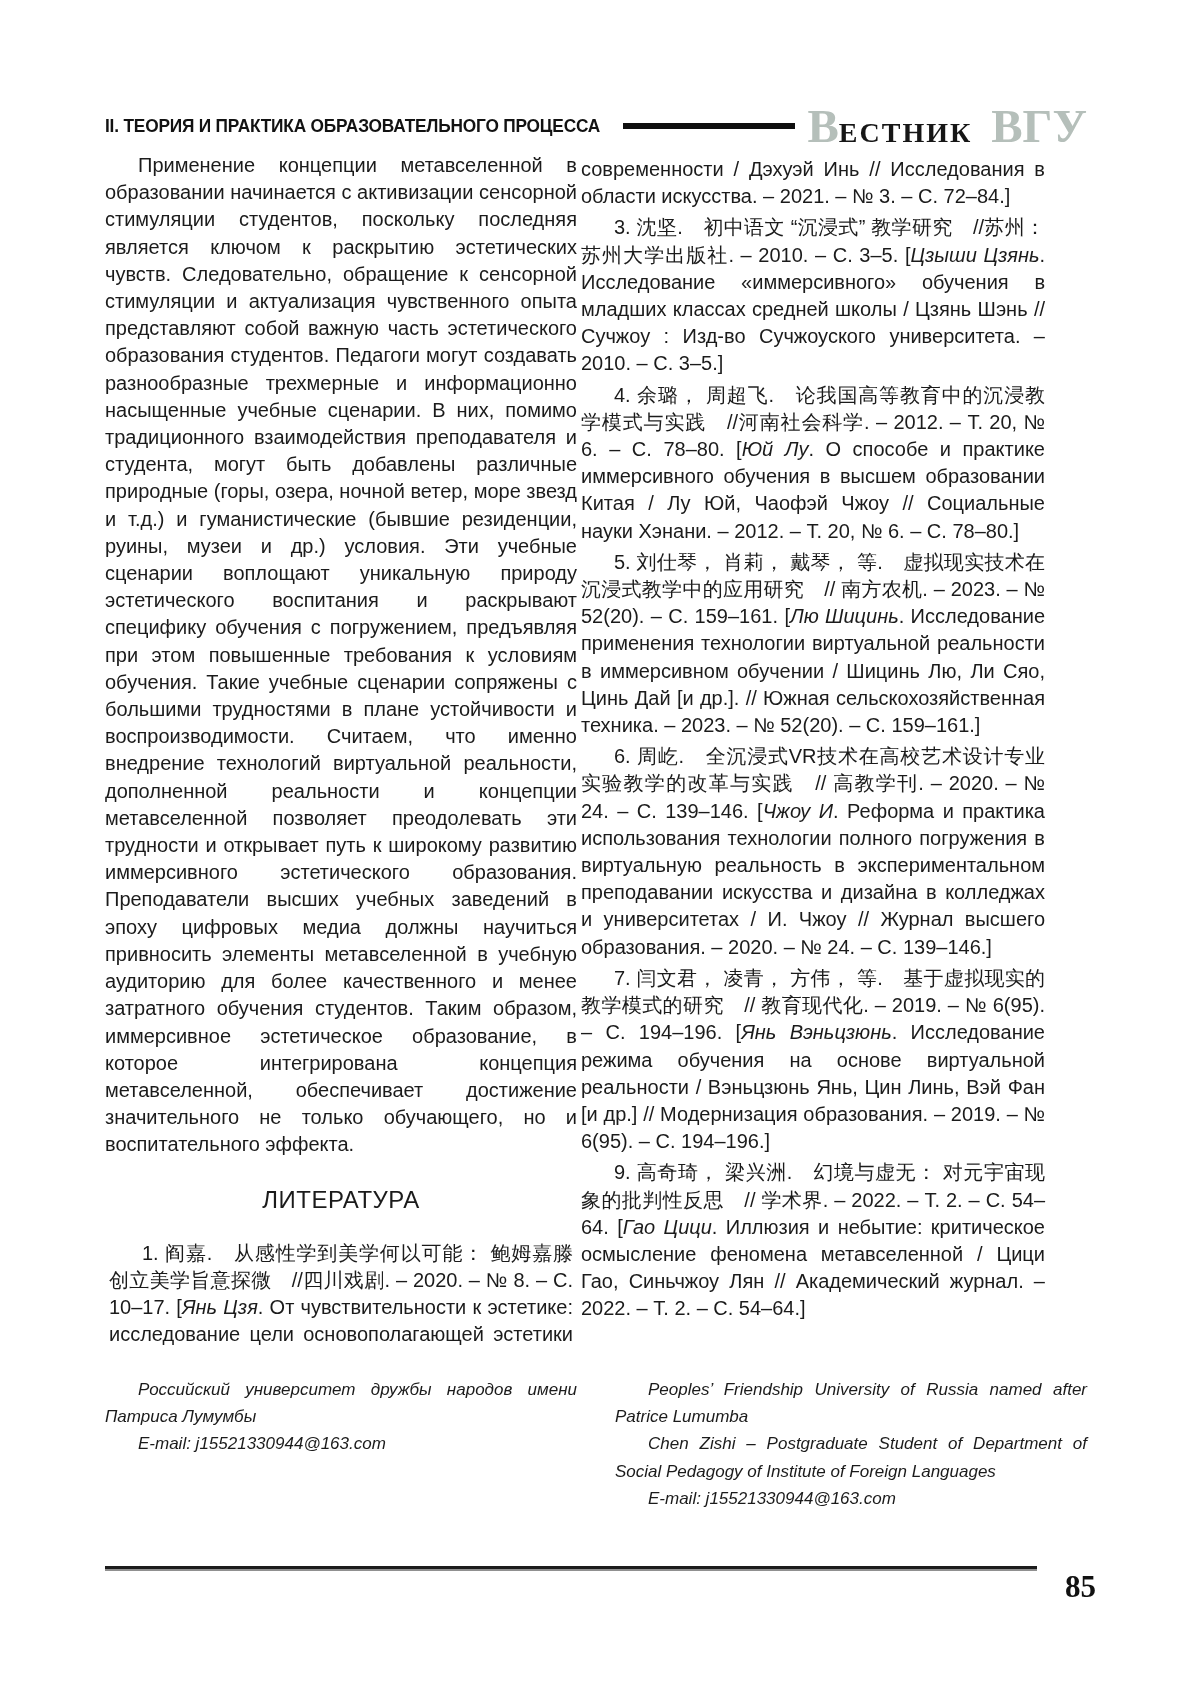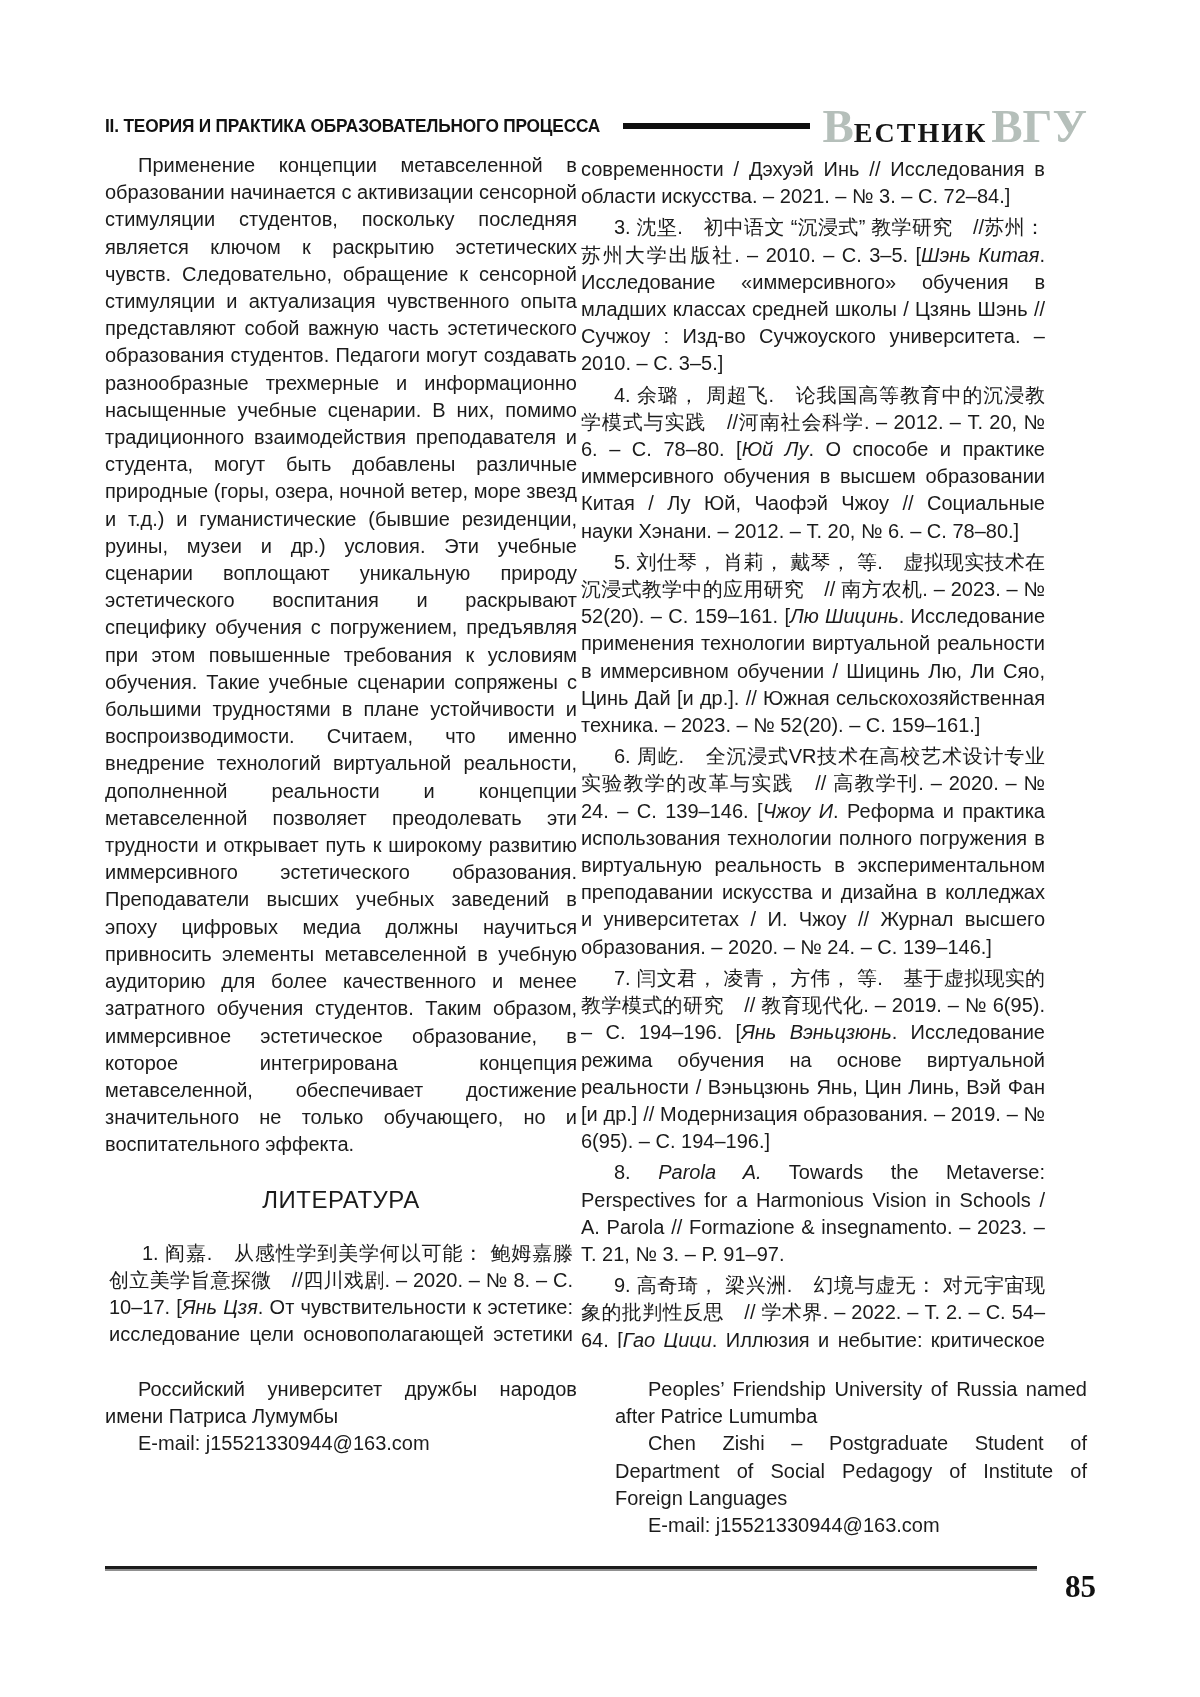--- a/index.html
+++ b/index.html
@@ -42,21 +42,21 @@
   }
   .logo {
     font-family: "Liberation Serif", "DejaVu Serif", serif;
     font-weight: bold;
     white-space: nowrap;
     line-height: 1;
     display: flex;
     align-items: baseline;
   }
   .logo-big { font-size: 47px; color: #b5bfba; }
-  .logo-small { font-size: 28px; color: #161616; letter-spacing: 2px; margin-right: 4px; }
+  .logo-small { font-size: 28px; color: #161616; letter-spacing: 2px; margin-right: 19px; }
 
   
   .columns {
     position: absolute;
     top: 152px; left: 105px;
     width: 982px; height: 1196px;
     display: flex;
     overflow: hidden;
   }
   .col {
@@ -81,21 +81,22 @@
   
   .affiliations {
     position: absolute;
     top: 1376px; left: 105px;
     width: 982px;
     display: flex;
     gap: 38px;
   }
   .aff {
     width: 472px;
-    font-size: 20px;
+    font-style: italic;
+    font-size: 17px;
     line-height: 27.2px;
     text-align: justify;
   }
   .aff p { text-indent: 33px; }
 
   
   .footer-rule {
     position: absolute;
     top: 1566px; left: 105px;
     width: 932px;
@@ -133,26 +134,25 @@
 
   <main class="columns">
     <section class="col">
       <p class="indent">Применение концепции метавселенной в образовании начинается с активизации сенсорной стимуляции студентов, поскольку последняя является ключом к раскрытию эстетических чувств. Следовательно, обращение к сенсорной стимуляции и актуализация чувственного опыта представляют собой важную часть эстетического образования студентов. Педагоги могут создавать разнообразные трехмерные и информационно насыщенные учебные сценарии. В них, помимо традиционного взаимодействия преподавателя и студента, могут быть добавлены различные природные (горы, озера, ночной ветер, море звезд и т.д.) и гуманистические (бывшие резиденции, руины, музеи и др.) условия. Эти учебные сценарии воплощают уникальную природу эстетического воспитания и раскрывают специфику обучения с погружением, предъявляя при этом повышенные требования к условиям обучения. Такие учебные сценарии сопряжены с большими трудностями в плане устойчивости и воспроизводимости. Считаем, что именно внедрение технологий виртуальной реальности, дополненной реальности и концепции метавселенной позволяет преодолевать эти трудности и открывает путь к широкому развитию иммерсивного эстетического образования. Преподаватели высших учебных заведений в эпоху цифровых медиа должны научиться привносить элементы метавселенной в учебную аудиторию для более качественного и менее затратного обучения студентов. Таким образом, иммерсивное эстетическое образование, в которое интегрирована концепция метавселенной, обеспечивает достижение значительного не только обучающего, но и воспитательного эффекта.</p>
       <h2 class="lit-heading">ЛИТЕРАТУРА</h2>
       <p class="ref indent"><span>1. 阎嘉.　从感性学到美学何以可能： 鲍姆嘉滕创立美学旨意探微　//四川戏剧. – 2020. – № 8. – С. 10–17. [</span><span class="it">Янь Цзя</span><span>. От чувствительности к эстетике: исследование цели основополагающей эстетики Баумгартена / Цзя Янь // Сычуаньский театр. – 2020. – № 8. – С. 10–17.]</span></p>
 
     </section>
     <section class="col">
       <p class="ref"><span>современности / Дэхуэй Инь // Исследования в области искусства. – 2021. – № 3. – С. 72–84.]</span></p>
-      <p class="ref indent"><span>3. 沈坚.　初中语文 “沉浸式” 教学研究　//苏州： 苏州大学出版社. – 2010. – С. 3–5. [</span><span class="it">Шэнь Китая</span><span>. Исследование «иммерсивного» обучения в младших классах средней школы / Цзянь Шэнь // Сучжоу : Изд-во Сучжоуского университета. – 2010. – С. 3–5.]</span></p>
+      <p class="ref indent"><span>3. 沈坚.　初中语文 “沉浸式” 教学研究　//苏州： 苏州大学出版社. – 2010. – С. 3–5. [</span><span class="it">Цзыши Цзянь</span><span>. Исследование «иммерсивного» обучения в младших классах средней школы / Цзянь Шэнь // Сучжоу : Изд-во Сучжоуского университета. – 2010. – С. 3–5.]</span></p>
       <p class="ref indent"><span>4. 余璐， 周超飞.　论我国高等教育中的沉浸教学模式与实践　//河南社会科学. – 2012. – Т. 20, № 6. – С. 78–80. [</span><span class="it">Юй Лу</span><span>. О способе и практике иммерсивного обучения в высшем образовании Китая / Лу Юй, Чаофэй Чжоу // Социальные науки Хэнани. – 2012. – Т. 20, № 6. – С. 78–80.]</span></p>
       <p class="ref indent"><span>5. 刘仕琴， 肖莉， 戴琴， 等.　虚拟现实技术在沉浸式教学中的应用研究　// 南方农机. – 2023. – № 52(20). – С. 159–161. [</span><span class="it">Лю Шицинь</span><span>. Исследование применения технологии виртуальной реальности в иммерсивном обучении / Шицинь Лю, Ли Сяо, Цинь Дай [и др.]. // Южная сельскохозяйственная техника. – 2023. – № 52(20). – С. 159–161.]</span></p>
       <p class="ref indent"><span>6. 周屹.　全沉浸式VR技术在高校艺术设计专业实验教学的改革与实践　// 高教学刊. – 2020. – № 24. – С. 139–146. [</span><span class="it">Чжоу И</span><span>. Реформа и практика использования технологии полного погружения в виртуальную реальность в экспериментальном преподавании искусства и дизайна в колледжах и университетах / И. Чжоу // Журнал высшего образования. – 2020. – № 24. – С. 139–146.]</span></p>
       <p class="ref indent"><span>7. 闫文君， 凌青， 方伟， 等.　基于虚拟现实的教学模式的研究　// 教育现代化. – 2019. – № 6(95). – С. 194–196. [</span><span class="it">Янь Вэньцзюнь</span><span>. Исследование режима обучения на основе виртуальной реальности / Вэньцзюнь Янь, Цин Линь, Вэй Фан [и др.] // Модернизация образования. – 2019. – № 6(95). – С. 194–196.]</span></p>
-      <p class="ref indent"><span>8. </span><span class="it">Parola A.</span><span> Towards the Metaverse: Perspectives for a Harmonious Vision in Schools / A. Parola // Formazione &amp; insegnamento. – 2023. – Т. 21, № 3. – P. 91–97.</span></p>
       <p class="ref indent"><span>9. 高奇琦， 梁兴洲.　幻境与虚无： 对元宇宙现象的批判性反思　// 学术界. – 2022. – Т. 2. – С. 54–64. [</span><span class="it">Гао Цици</span><span>. Иллюзия и небытие: критическое осмысление феномена метавселенной / Цици Гао, Синьчжоу Лян // Академический журнал. – 2022. – Т. 2. – С. 54–64.]</span></p>
 
     </section>
   </main>
 
   <div class="affiliations">
     <div class="aff" lang="ru">
       <p>Российский университет дружбы народов имени Патриса Лумумбы</p>
       <p>E-mail: j15521330944@163.com</p>
     </div>

